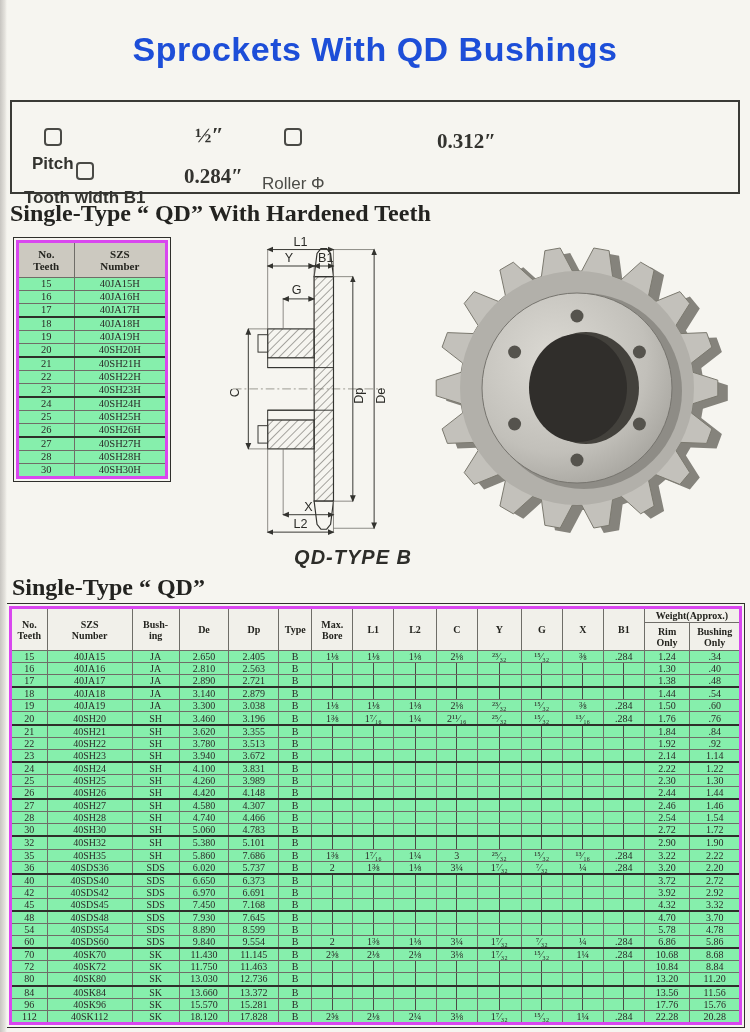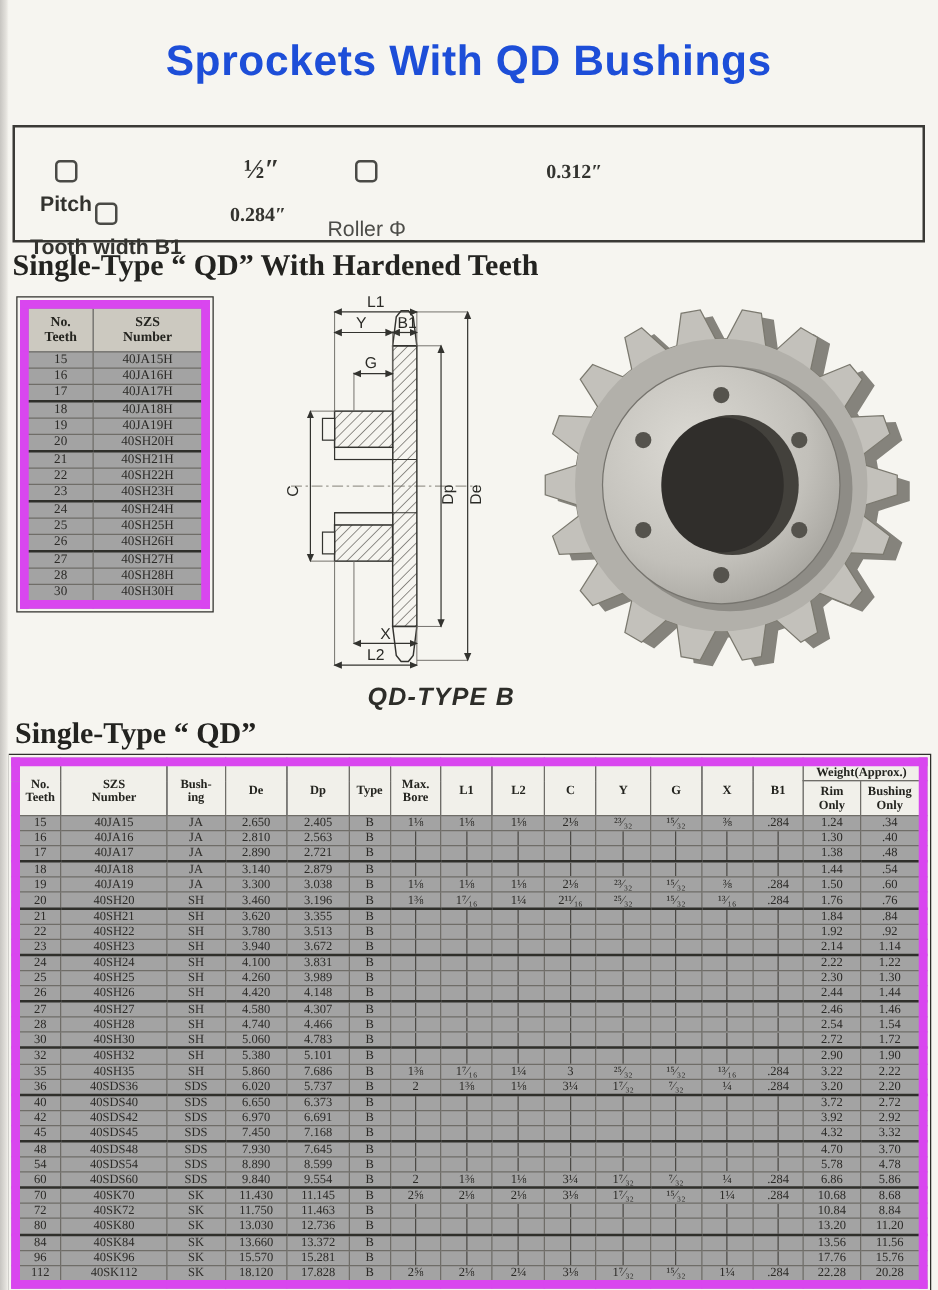--- a/index.html
+++ b/index.html
@@ -18,30 +18,30 @@
     font-family:"Liberation Sans","DejaVu Sans",sans-serif;font-weight:bold;
     font-size:34px;color:#1d4ed8;letter-spacing:.5px;}
 
   
   .specs-box{left:10px;top:100px;width:726px;height:90px;border:2px solid #3a3a36;}
   .spec-item{position:absolute;display:flex;align-items:center;gap:8px;
     font-family:"Liberation Sans","DejaVu Sans",sans-serif;flex-direction:column;}
   .cbx{width:14px;height:14px;border:2px solid #4a4a46;border-radius:4px;flex:0 0 auto;}
   .spec-label{font-weight:bold;font-size:17px;color:#33332f;}
   .spec-label.lt{font-weight:normal;color:#4c4c48;}
-  .spec-value{font-weight:bold;font-size:16px;color:#33332f;}
+  .spec-value{font-weight:bold;font-size:21px;color:#33332f;}
   .frac-big{font-size:22px;font-weight:bold;}
 
   
   .sec-head{font-family:"Liberation Serif","DejaVu Serif",serif;font-weight:bold;
     font-size:24px;color:#232320;}
 
   
   table{border-collapse:collapse;table-layout:fixed;}
-  .dbl{border:7px solid #d946ef;outline:1px solid #2f2f2b;outline-offset:2px;background:#a3a3a3;}
+  .dbl{border:3px solid #d946ef;outline:1px solid #2f2f2b;outline-offset:2px;background:#86efac;}
   th,td{border:1px solid #6f6d68;padding:0;line-height:1.1;text-align:center;
     overflow:hidden;white-space:nowrap;}
   th{white-space:pre-line;font-weight:bold;color:#24241f;}
   tr.grp td{border-top:2px solid #2f2f2b;}
 
   
   .hard-table{width:152px;font-size:10.5px;}
   .hard-table th{background:#ccc9c0;height:34px;font-size:11px;}
   .hard-table td{height:12px;font-size:10.5px;}
 

